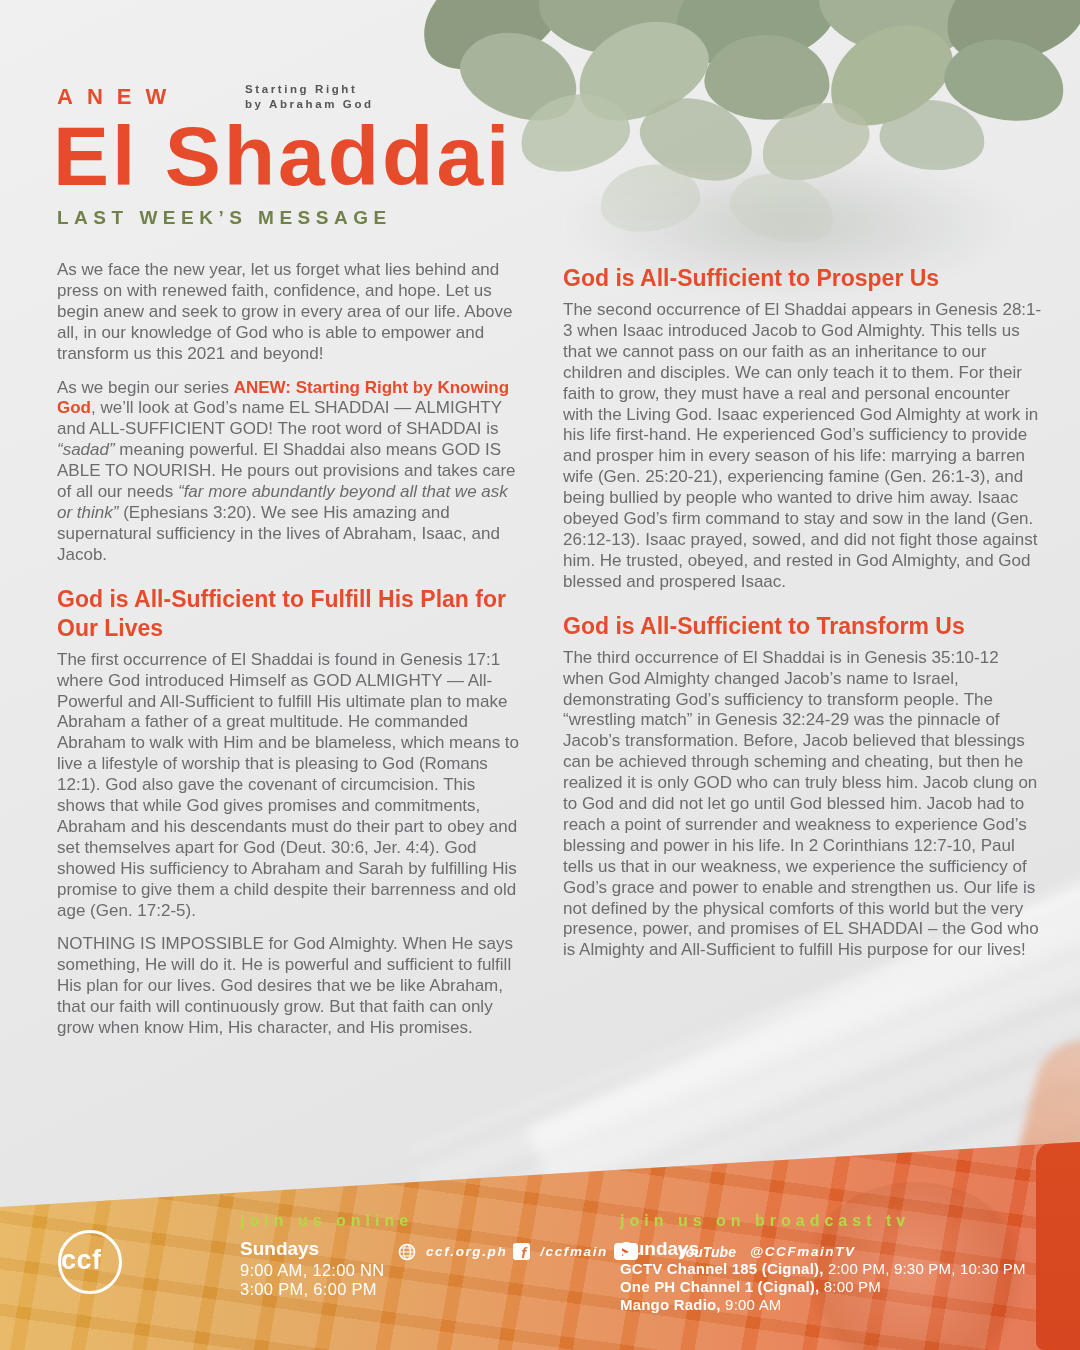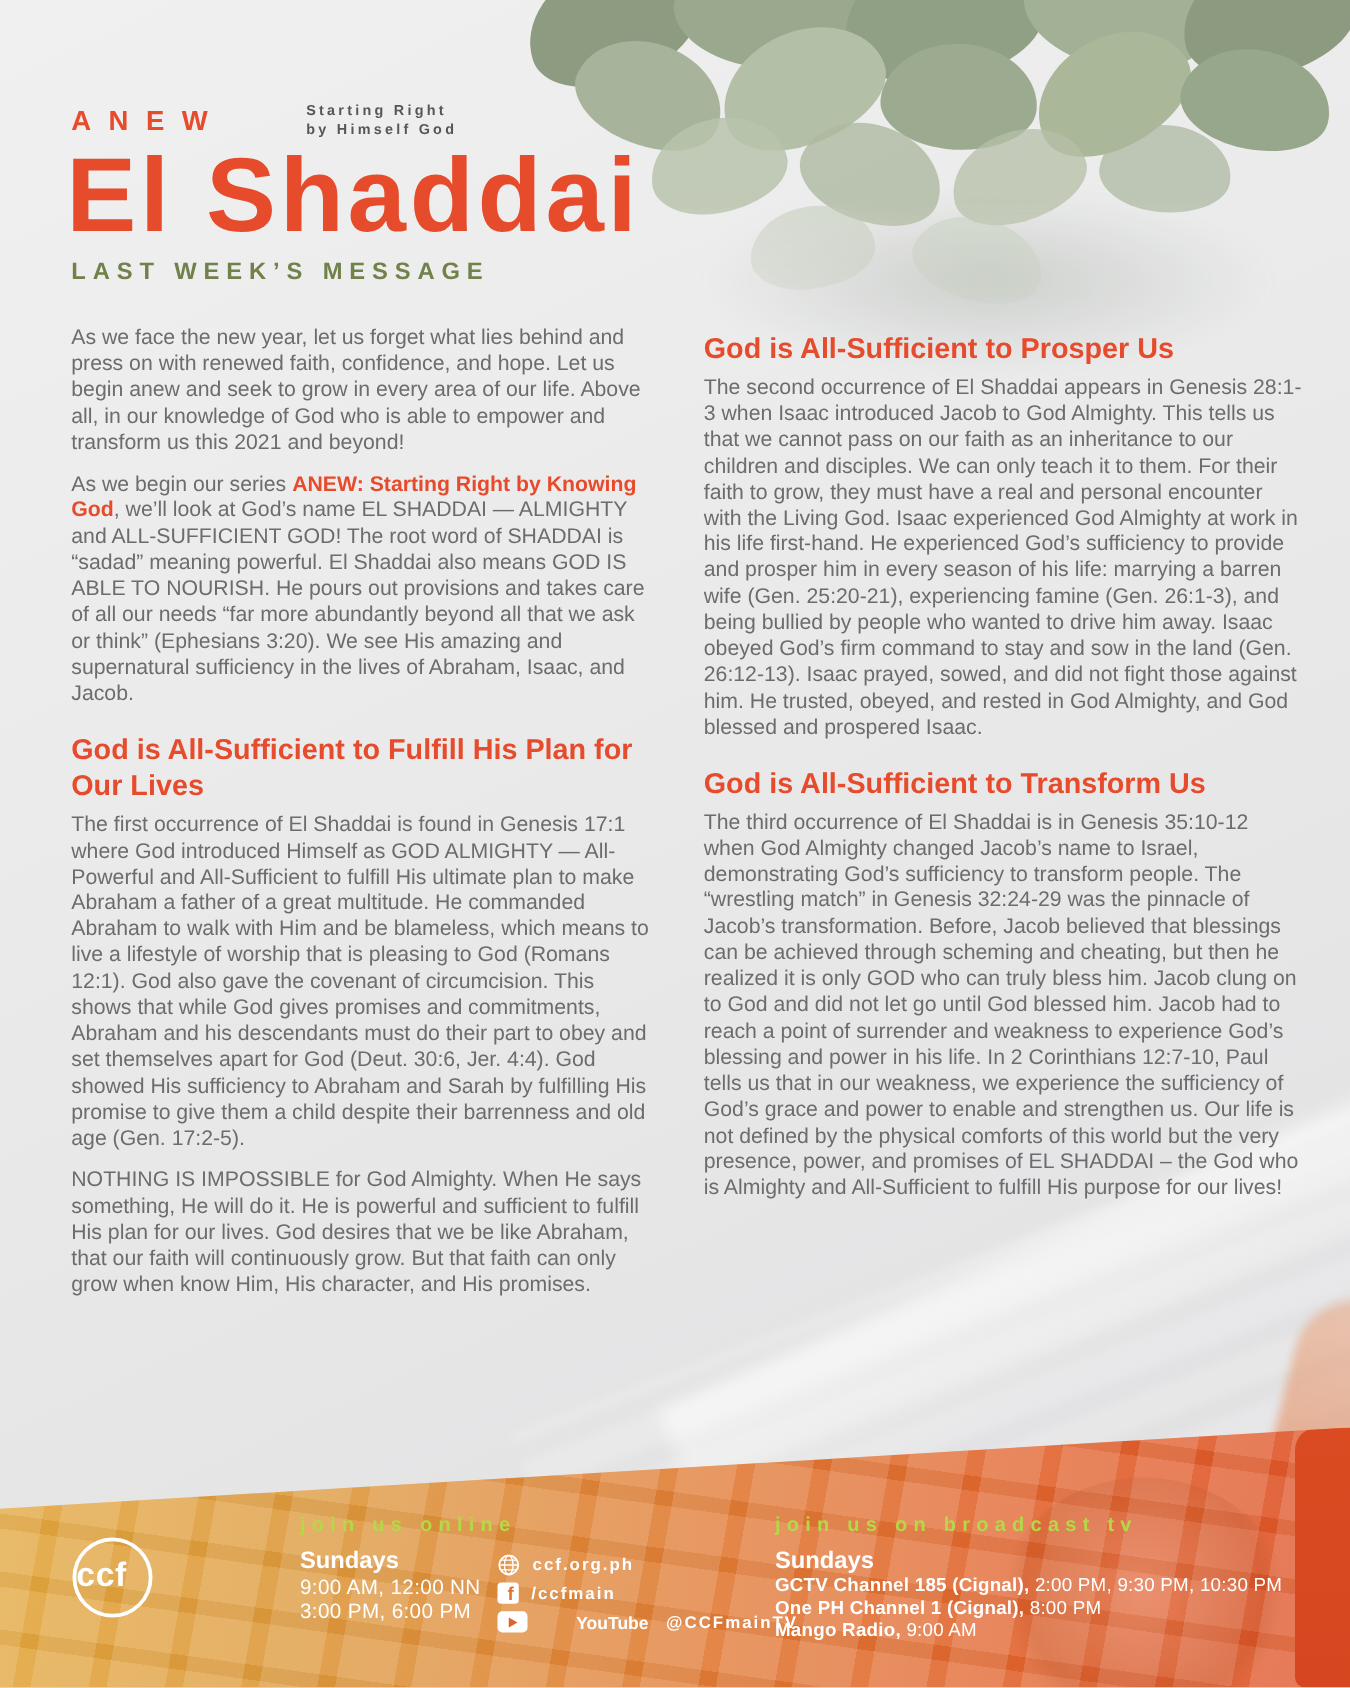--- a/index.html
+++ b/index.html
@@ -38,21 +38,21 @@
     letter-spacing:5.5px; color:#71814a; white-space:nowrap; }
   
   :root { --red:#e64b2c; --body:#6b6c6e; }
   .columns { position:absolute; left:57px; top:260px; width:985px; display:flex; gap:40px; z-index:2; }
   .col-left  { width:466px; }
   .col-right { width:479px; }
   .col p { font-size:17px; line-height:20.9px; color:var(--body); margin:0 0 13px; }
   .col h2 { font-size:23px; line-height:29px; font-weight:bold; color:var(--red); margin:19px 0 7px; }
   .col-right h2.first { margin-top:4px; }
   .hl-red { color:var(--red); font-weight:bold; }
-  .ital { }
+  .ital { font-style:italic; }
   
   .footer { position:absolute; left:0; top:1142px; width:1080px; height:208px; z-index:5;
     clip-path:polygon(0 65px, 100% 0, 100% 100%, 0 100%);
     background:linear-gradient(96deg,#e2a73e 0%, #dd983b 24%, #e07b35 52%, #e1622d 76%, #de5126 100%);
     color:#fff; }
   .kb-keys { position:absolute; inset:0;
     background:
       repeating-linear-gradient(100deg, rgba(255,255,255,.14) 0 46px, rgba(255,255,255,0) 46px 60px),
       repeating-linear-gradient(8deg, rgba(255,255,255,.10) 0 34px, rgba(120,70,20,.05) 34px 46px);
   }
@@ -67,21 +67,21 @@
   .lbl-online { left:240px; top:70px; }
   .lbl-tv { left:620px; top:70px; }
   .f-day { position:absolute; font-size:19px; font-weight:bold; white-space:nowrap; }
   .day-online { left:240px; top:96px; }
   .day-tv { left:620px; top:96px; }
   .f-times { position:absolute; font-size:16.5px; letter-spacing:.3px; white-space:nowrap; }
   .t1 { left:240px; top:119px; } .t2 { left:240px; top:138px; }
   .chan { position:absolute; left:620px; font-size:15px; letter-spacing:.2px; white-space:nowrap; }
   .c1 { top:118px; } .c2 { top:136px; } .c3 { top:154px; }
   .chan b { font-weight:bold; }
-  .social { position:absolute; left:398px; top:101px; display:flex; flex-direction:column; gap:6px; }
+  .social { position:absolute; left:398px; top:101px; display:flex; flex-direction:row; gap:6px;font-style:italic; }
   .social-row { display:flex; align-items:center; gap:10px; height:17px; }
   .social-row .txt { font-size:13.5px; font-weight:bold; letter-spacing:1.6px; white-space:nowrap; }
   .fb-icon { width:17px; height:17px; background:#fff; border-radius:3px; display:flex; align-items:flex-end; justify-content:center; overflow:hidden; }
   .fb-icon span { color:#e07434; font-size:15px; font-weight:bold; line-height:15px; margin-right:-4px; }
   .yt-icon { width:24px; height:17px; background:#fff; border-radius:4px; display:flex; align-items:center; justify-content:center; }
   .yt-icon i { display:block; width:0; height:0; border-left:7px solid #e0622d; border-top:4.5px solid transparent; border-bottom:4.5px solid transparent; }
   .yt-word { font-size:14px; font-weight:bold; letter-spacing:0; margin-right:4px;margin-left:29px; }
 </style>
 </head>
 <body>
@@ -108,21 +108,21 @@
     <i class="leaf" style="left:330px;top:195px;width:105px;height:66px;transform:rotate(18deg);background:#c2cbb4;opacity:.45;"></i>
   </div>
   <div class="white-band"></div>
   <div class="kb-hint"></div>
   <div class="hand"></div>
 
   <div class="header">
     <span class="anew">ANEW</span>
     <span class="tagline">
       <span>Starting Right</span><br>
-      <span>by Himself God</span>
+      <span>by Abraham God</span>
     </span>
     <h1 class="title">El Shaddai</h1>
     <div class="subtitle">LAST WEEK’S MESSAGE</div>
   </div>
 
   <div class="columns">
     <div class="col col-left">
       <p>As we face the new year, let us forget what lies behind and press on with renewed faith, confidence, and hope. Let us begin anew and seek to grow in every area of our life. Above all, in our knowledge of God who is able to empower and transform us this 2021 and beyond!</p>
       <p><span>As we begin our series </span><span class="hl-red">ANEW: Starting Right by Knowing God</span><span>, we’ll look at God’s name EL SHADDAI — ALMIGHTY and ALL-SUFFICIENT GOD! The root word of SHADDAI is </span><span class="ital">“sadad”</span><span> meaning powerful. El Shaddai also means GOD IS ABLE TO NOURISH. He pours out provisions and takes care of all our needs </span><span class="ital">“far more abundantly beyond all that we ask or think”</span><span> (Ephesians 3:20). We see His amazing and supernatural sufficiency in the lives of Abraham, Isaac, and Jacob.</span></p>
       <h2>God is All-Sufficient to Fulfill His Plan for Our Lives</h2>

